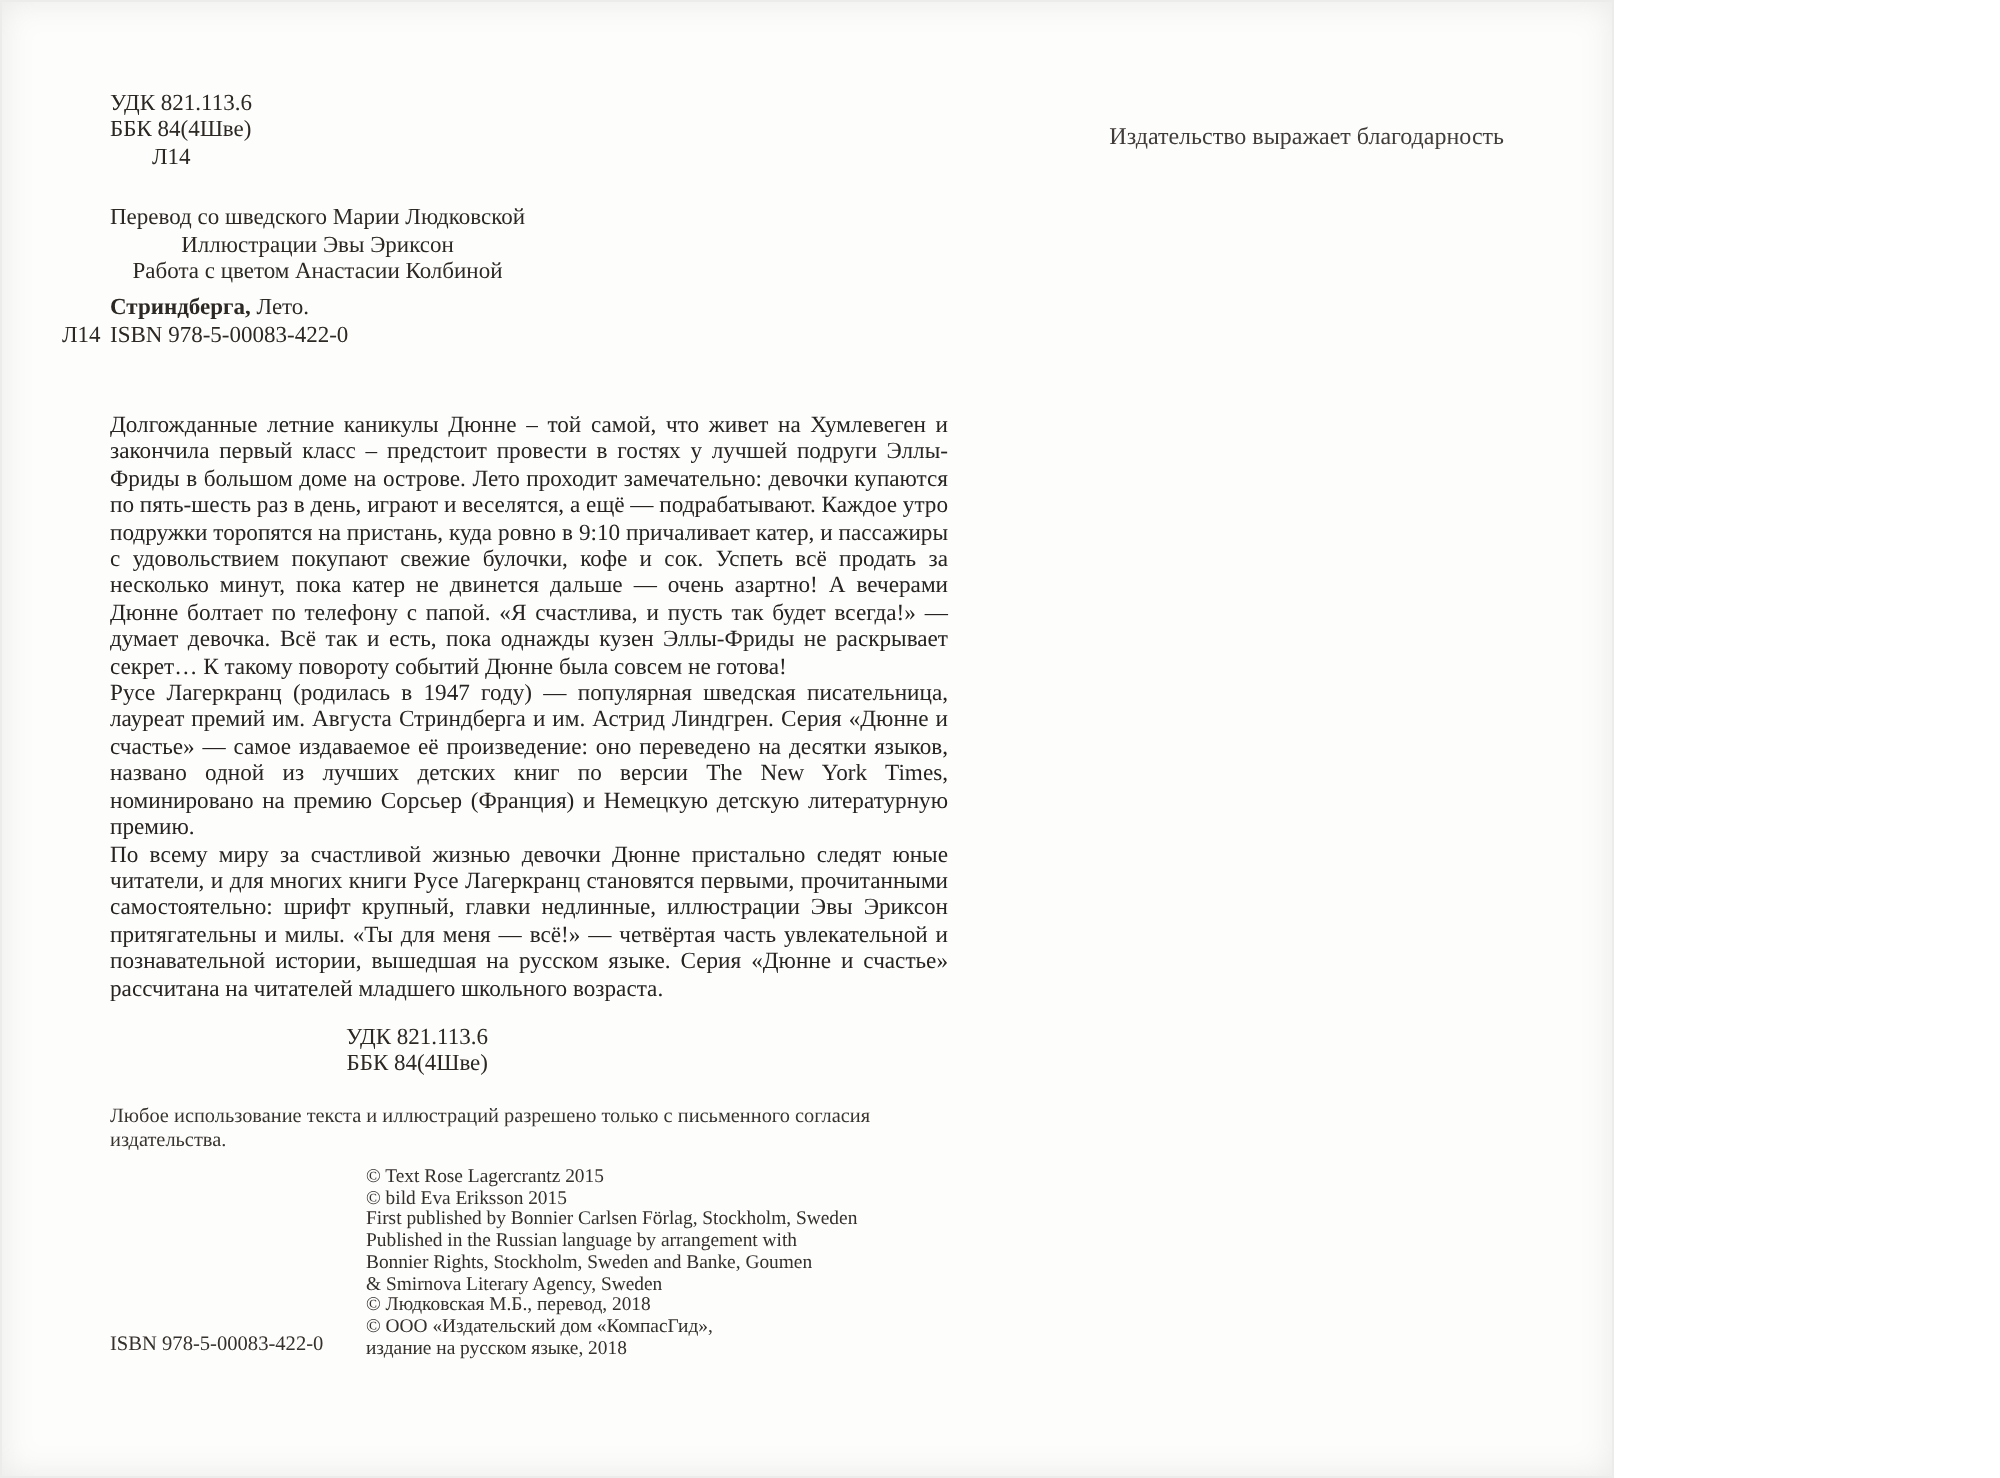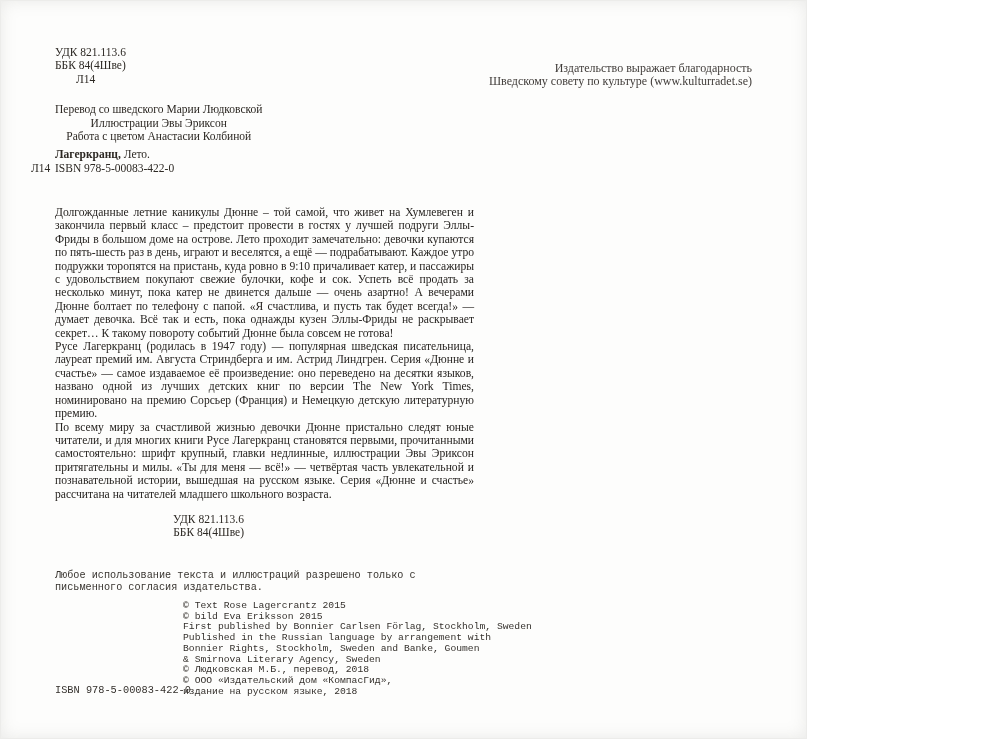--- a/index.html
+++ b/index.html
@@ -11,21 +11,21 @@
     color:#2c2823;
     overflow:hidden;
   }
   .page::after{
     content:"";position:absolute;inset:0;
     box-shadow:inset 0 0 16px rgba(130,128,124,0.16);
     border:1px solid #ececea;
     pointer-events:none;
   }
   .serif{font-family:"Liberation Serif","DejaVu Serif",serif;}
-  .sans{font-family:Liberation Mono, monospace;margin-top:17px;}
+  .sans{font-family:Liberation Serif, serif;}
 
   .tl-codes{position:absolute;left:55px;top:46px;font-size:11.5px;line-height:13.3px;}
   .tl-codes .indent{padding-left:21px;}
 
   .ack{position:absolute;right:55px;top:62px;text-align:right;
        font-size:12px;line-height:13.4px;color:#403c39;}
 
   .credits{position:absolute;left:55px;top:103px;font-size:11.5px;line-height:13.6px;text-align:center;}
 
   .card{position:absolute;left:55px;top:148px;width:419px;font-size:11.5px;line-height:13.5px;}
@@ -56,32 +56,31 @@
 <div class="page">
 
   <div class="tl-codes serif">
     <div>УДК 821.113.6</div>
     <div>ББК 84(4Шве)</div>
     <div class="indent">Л14</div>
   </div>
 
   <div class="ack serif">
     <div>Издательство выражает благодарность</div>
-    <div>Шведскому совету по культуре (www.kulturradet.se)</div>
   </div>
 
   <div class="credits serif">
     <div>Перевод со шведского Марии Людковской</div>
     <div>Иллюстрации Эвы Эриксон</div>
     <div>Работа с цветом Анастасии Колбиной</div>
   </div>
 
   <div class="card serif">
     <span class="margin-code">Л14</span>
-    <p class="author"><b>Лагеркранц,</b><span> Лето.</span></p>
+    <p class="author"><b>Стриндберга,</b><span> Лето.</span></p>
     <p class="isbn">ISBN 978-5-00083-422-0</p>
   </div>
 
   <div class="annotation serif">
     <p>Долгожданные летние каникулы Дюнне – той самой, что живет на Хумлевеген и закончила первый класс – предстоит провести в гостях у лучшей подруги Эллы-Фриды в большом доме на острове. Лето проходит замечательно: девочки купаются по пять-шесть раз в день, играют и веселятся, а ещё — подрабатывают. Каждое утро подружки торопятся на пристань, куда ровно в 9:10 причаливает катер, и пассажиры с удовольствием покупают свежие булочки, кофе и сок. Успеть всё продать за несколько минут, пока катер не двинется дальше — очень азартно! А вечерами Дюнне болтает по телефону с папой. «Я счастлива, и пусть так будет всегда!» — думает девочка. Всё так и есть, пока однажды кузен Эллы-Фриды не раскрывает секрет… К такому повороту событий Дюнне была совсем не готова!</p>
     <p>Русе Лагеркранц (родилась в 1947 году) — популярная шведская писательница, лауреат премий им. Августа Стриндберга и им. Астрид Линдгрен. Серия «Дюнне и счастье» — самое издаваемое её произведение: оно переведено на десятки языков, названо одной из лучших детских книг по версии The New York Times, номинировано на премию Сорсьер (Франция) и Немецкую детскую литературную премию.</p>
     <p>По всему миру за счастливой жизнью девочки Дюнне пристально следят юные читатели, и для многих книги Русе Лагеркранц становятся первыми, прочитанными самостоятельно: шрифт крупный, главки недлинные, иллюстрации Эвы Эриксон притягательны и милы. «Ты для меня — всё!» — четвёртая часть увлекательной и познавательной истории, вышедшая на русском языке. Серия «Дюнне и счастье» рассчитана на читателей младшего школьного возраста.</p>
   </div>
 
   <div class="codes-bottom serif">

